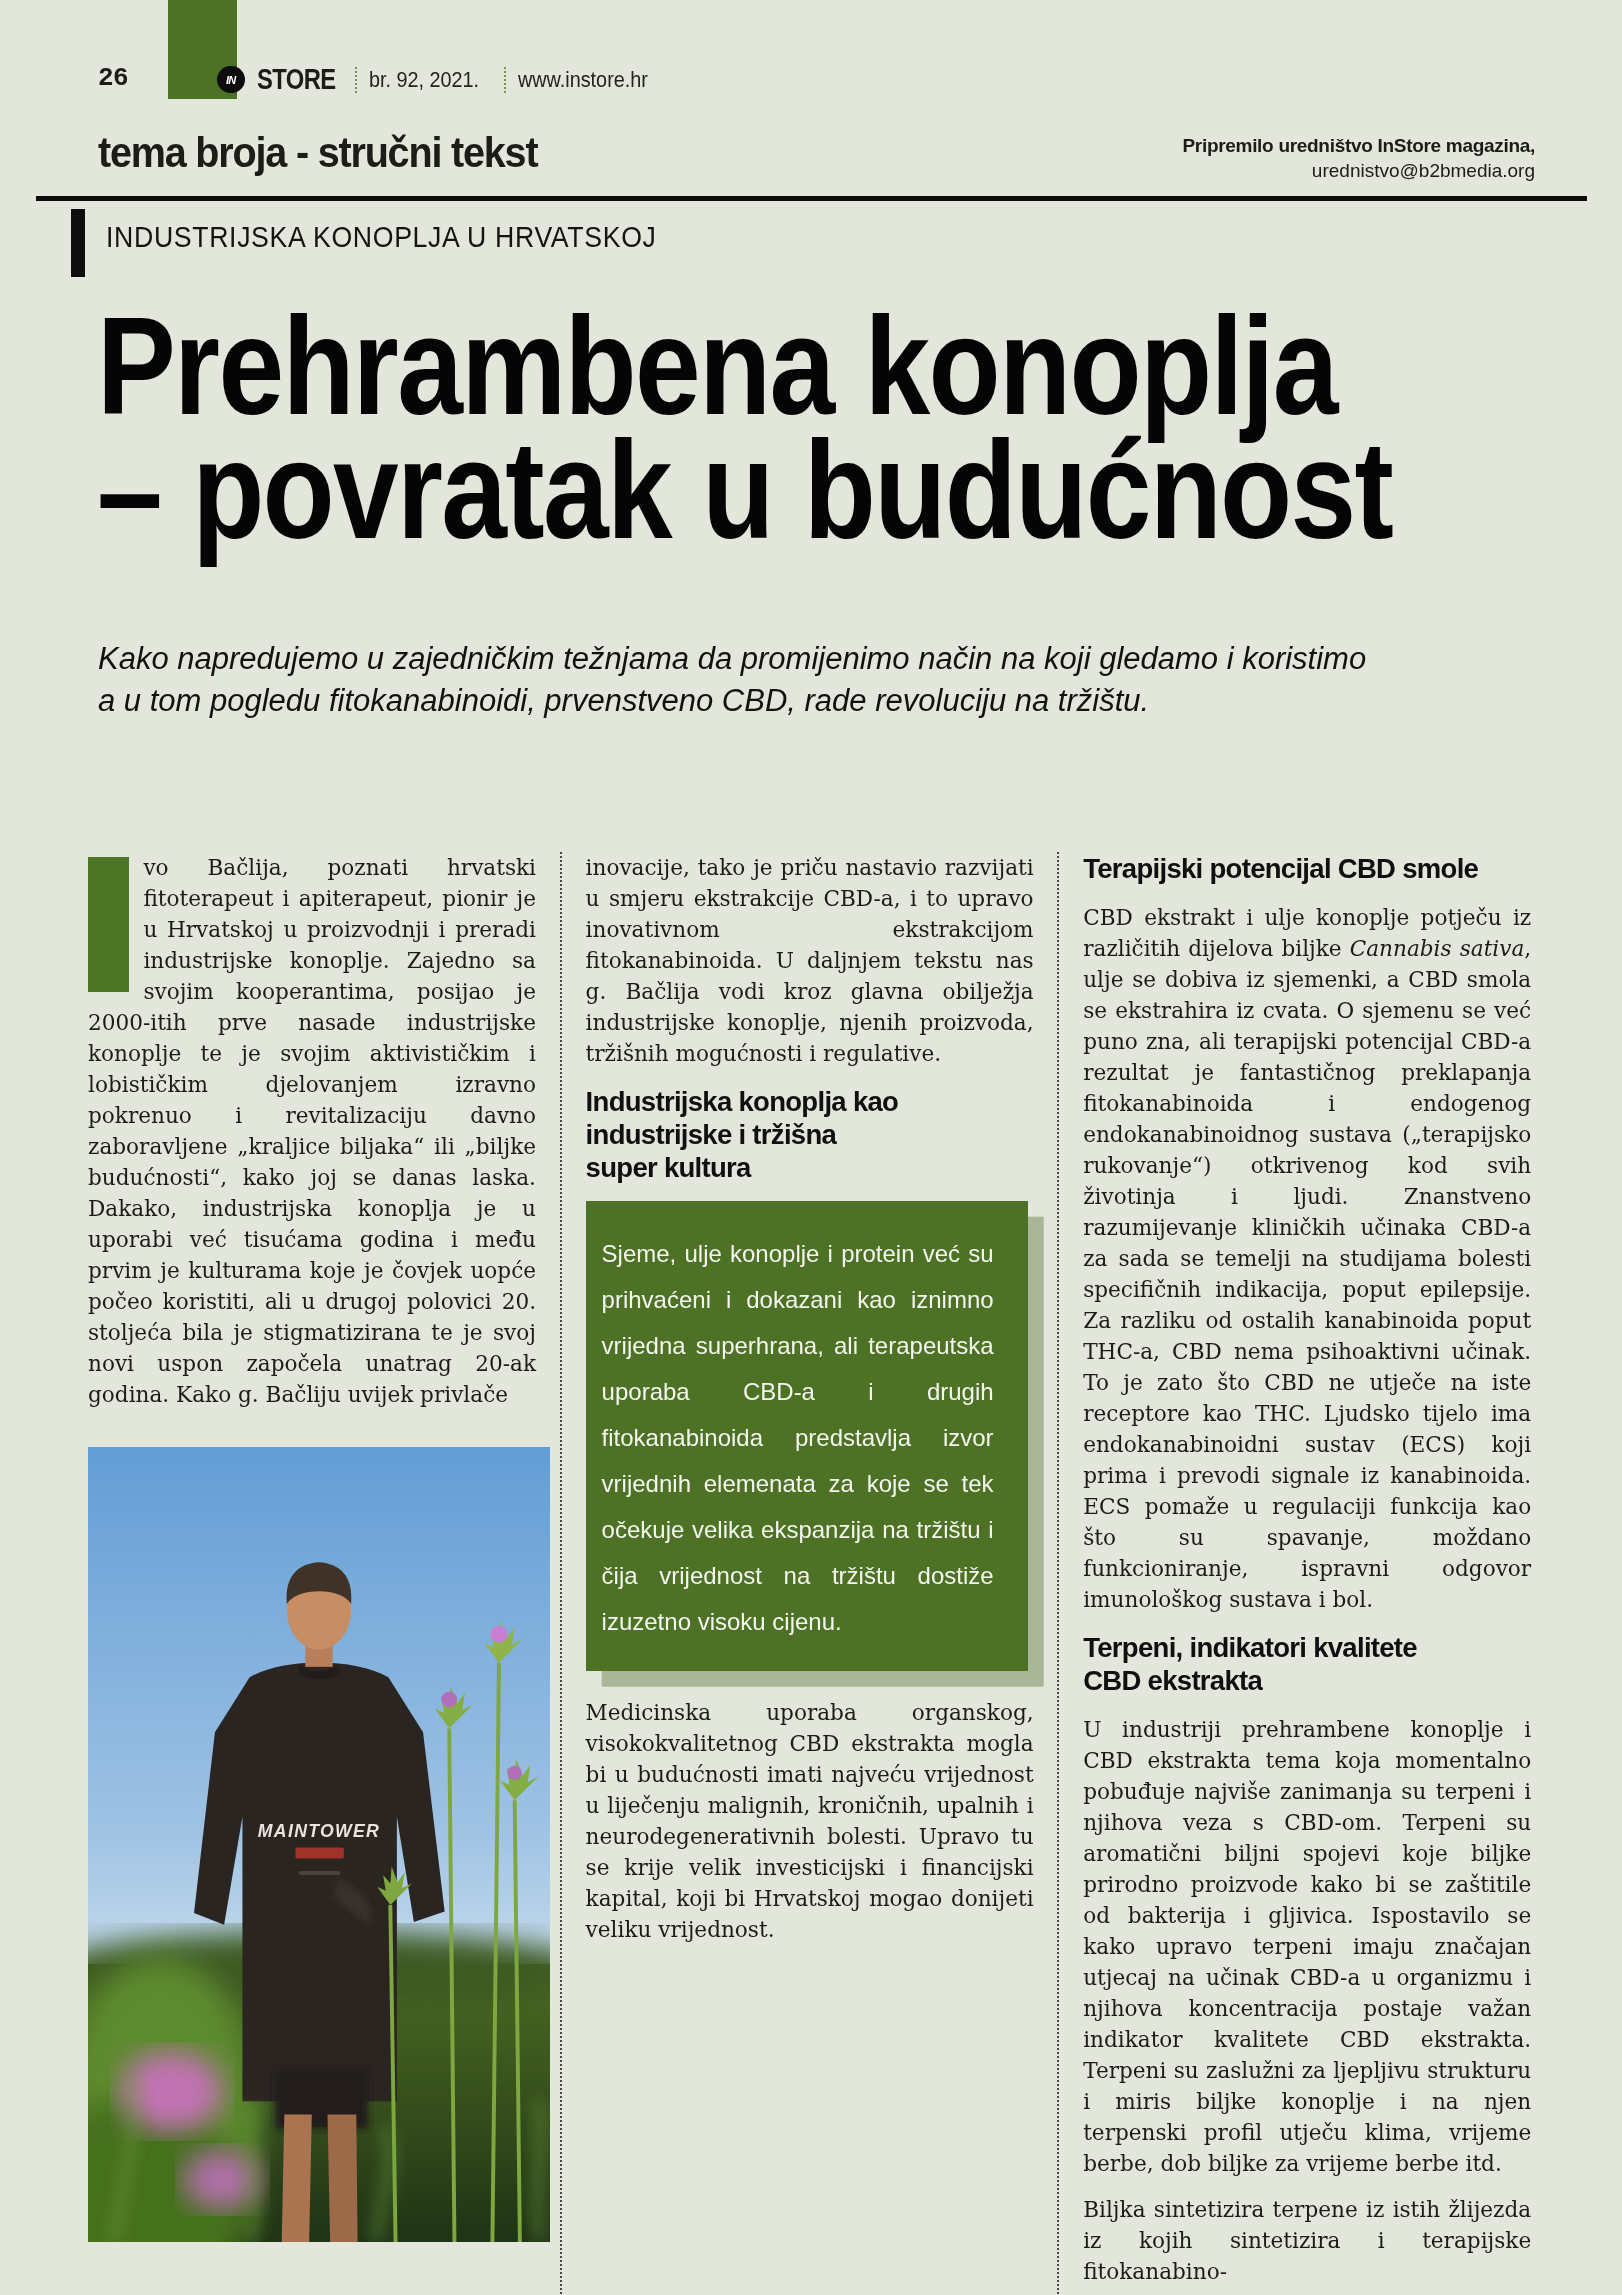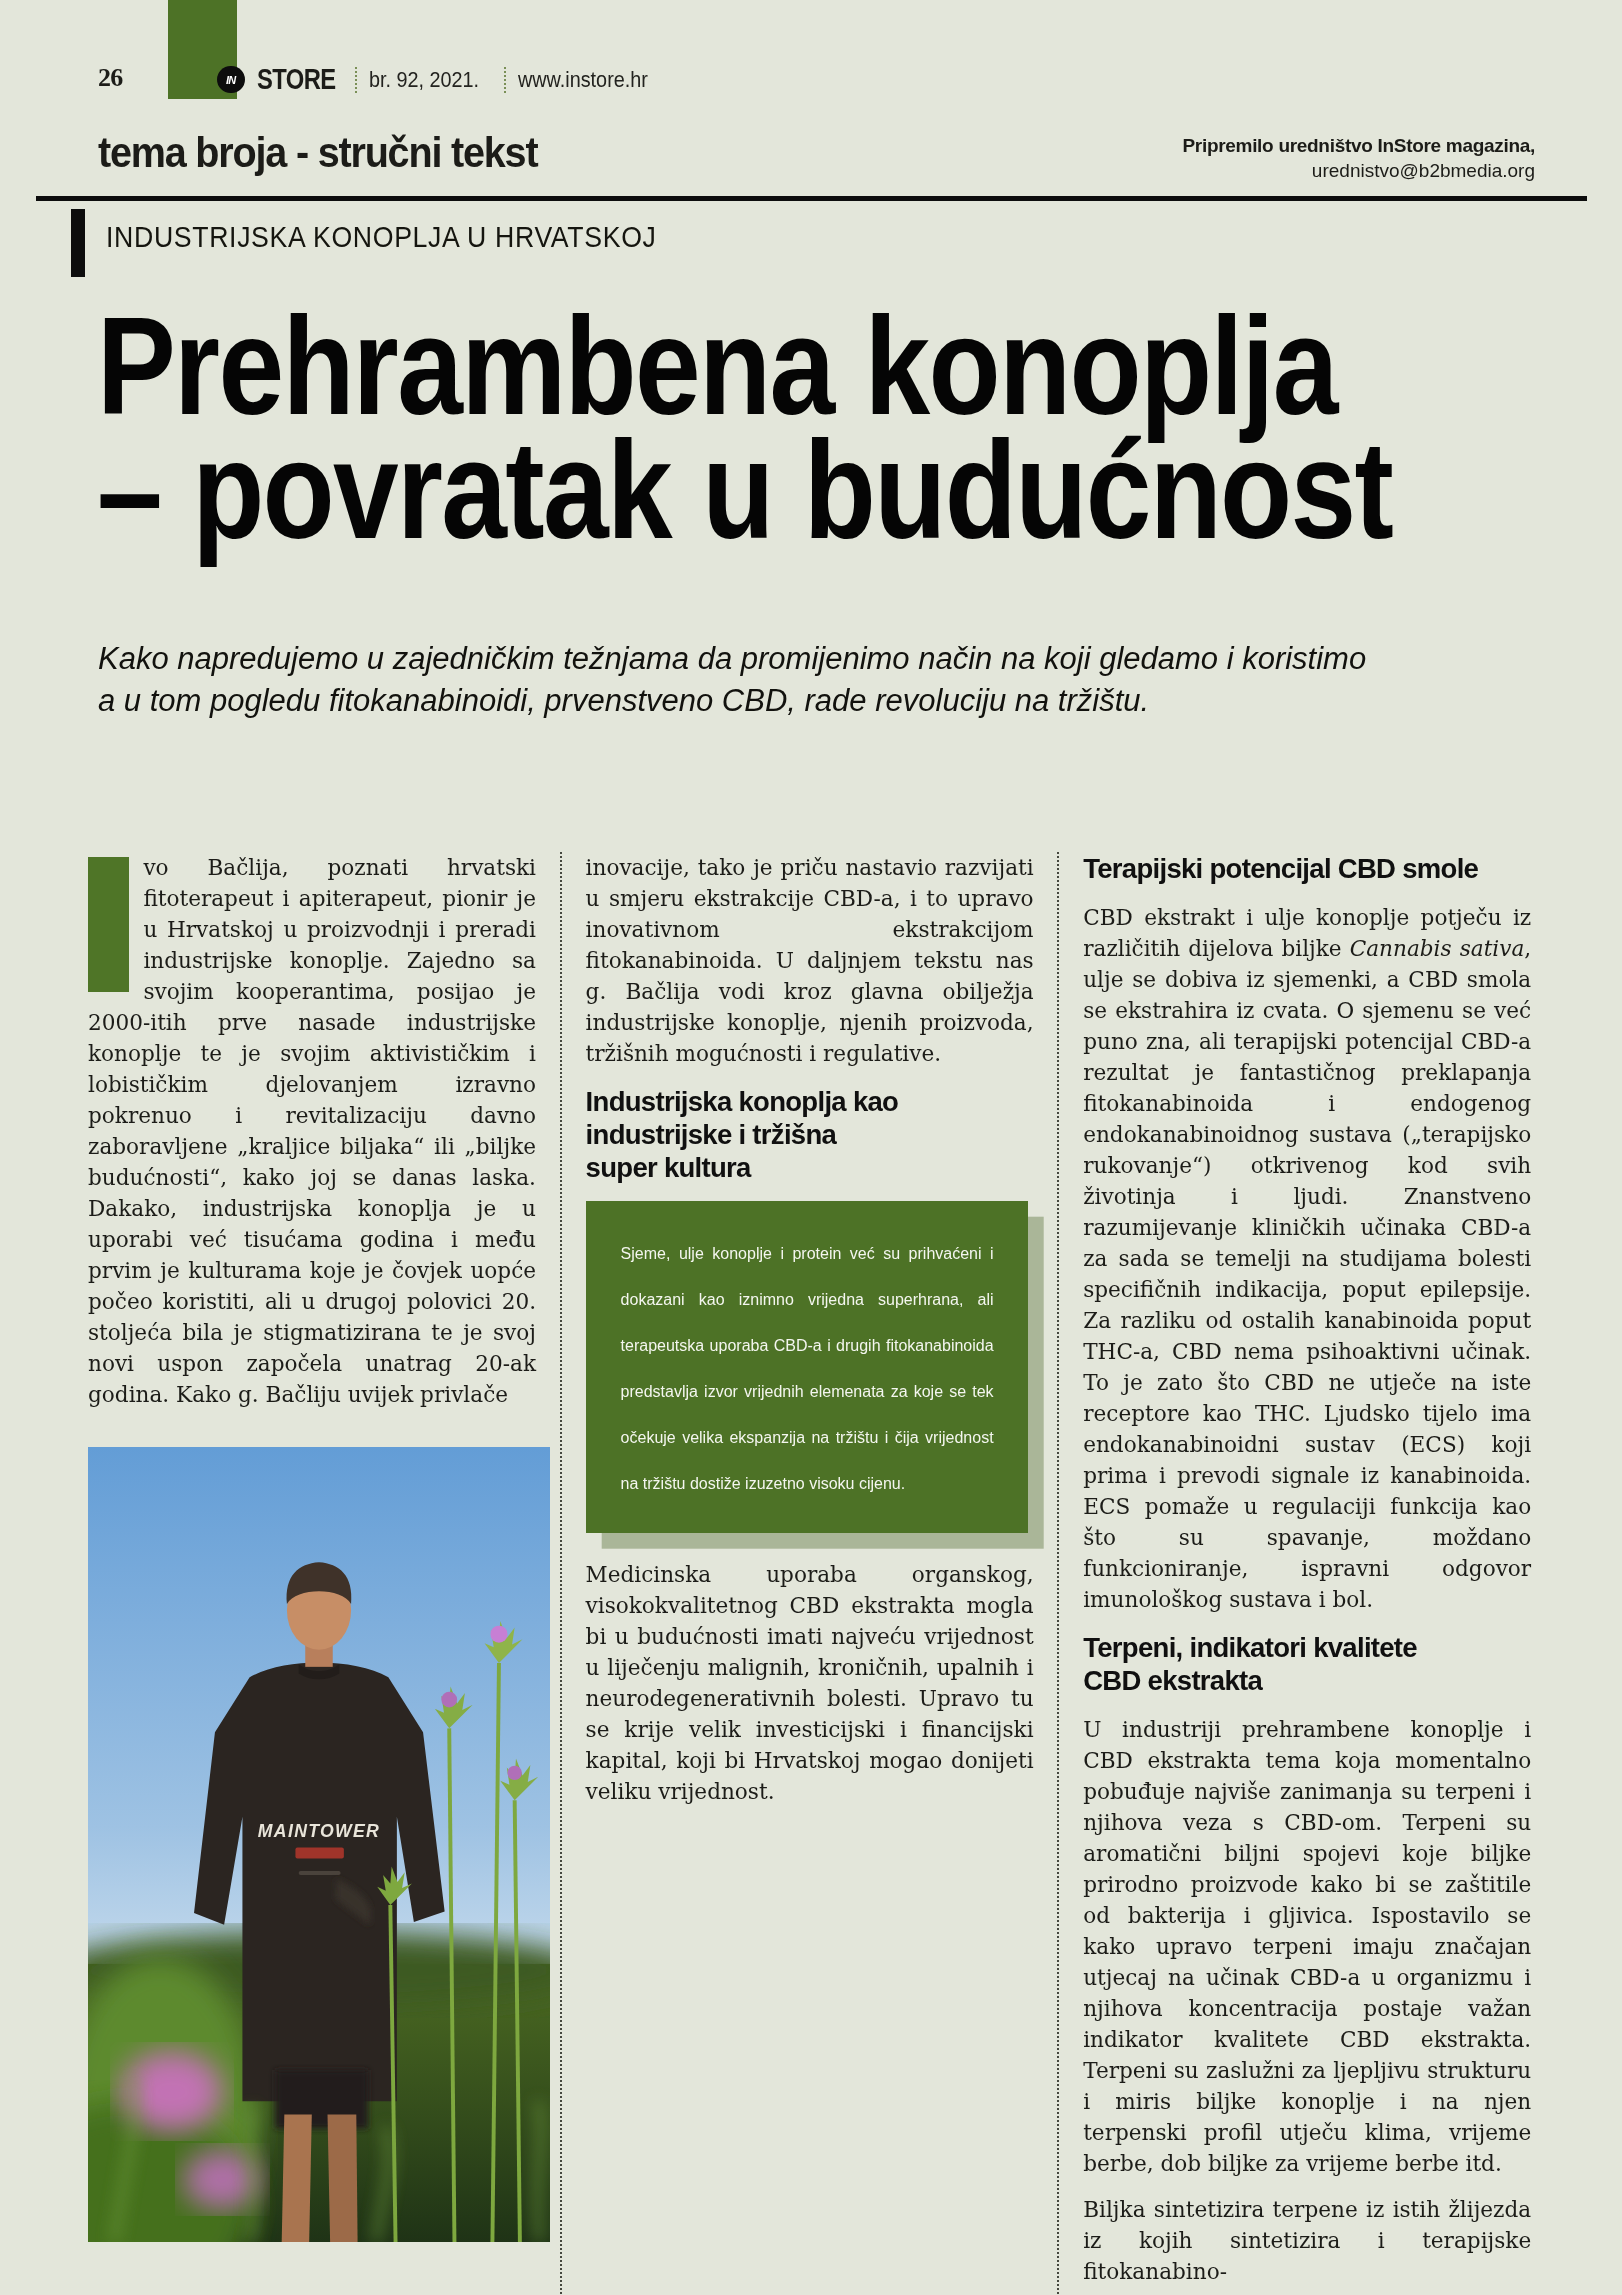--- a/index.html
+++ b/index.html
@@ -1,21 +1,21 @@
 <!DOCTYPE html>
 <html style="font-size:10.5px"><head>
 <meta charset="utf-8">
 <style>
   html,body{margin:0;padding:0;}
   #page{position:relative;width:1623px;height:2295px;background:#e3e6da;overflow:hidden;
         font-family:"DejaVu Serif",serif;color:#1c1c18;}
   .abs{position:absolute;}
 
   
-  #pagenum{left:98px;top:63px;font-family:Liberation Serif, serif;font-weight:bold;
+  #pagenum{left:98px;top:63px;font-family:Liberation Mono, monospace;font-weight:bold;
            font-size:26px;letter-spacing:-0.7px;}
   #mast-block{left:168px;top:0;width:69px;height:99px;background:#4d7226;}
   #mast-row{left:217px;top:64px;height:31px;display:flex;align-items:center;gap:12px;
             font-family:"Liberation Sans",sans-serif;}
   .in-circle{width:27.5px;height:27.5px;border-radius:50%;background:#0d0d0d;color:#fff;
              display:flex;align-items:center;justify-content:center;font-weight:bold;
              font-size:11px;font-style:italic;letter-spacing:-0.7px;}
   .store-word{font-weight:bold;font-size:29px;letter-spacing:-0.7px;display:inline-block;
               transform:scaleX(0.82);transform-origin:left center;margin-right:-9.2px;}
   .mast-sep{width:0;height:26px;border-left:2px dotted #7a8f56;}
@@ -56,23 +56,23 @@
   .col p{margin:0 0 15.7px 0;font-size:21.6px;line-height:31px;text-align:justify;}
   .col p.last{margin-bottom:0;}
   .subhead{font-family:"Liberation Sans",sans-serif;font-weight:bold;font-size:27.5px;
            line-height:33px;letter-spacing:-0.7px;margin:9.2px 0 17px 0;color:#101010;}
   .subhead span{display:block;}
   .dropcap{float:left;width:41px;height:135px;background:#4f7527;margin:5.2px 14.4px 3.9px 0;
            color:transparent;font-size:6.5px;overflow:hidden;}
 
   
   #quote-box{position:relative;width:442px;box-sizing:border-box;background:#4d7226;
-             color:#f4f6ef;padding:30px 34px 26px 35px;margin:9.2px 0 26px 0;
+             color:#f4f6ef;padding:30px 34px 26px 16px;margin:9.2px 0 26px 0;
              box-shadow:15.7px 15.7px 0 #aab698;font-family:"Liberation Sans",sans-serif;
-             font-size:16px;line-height:46px;text-align:justify;}
+             font-size:24px;line-height:46px;text-align:justify;}
 
   
   #photo{display:block;margin-top:37px;width:462px;height:795px;}
 </style>
 </head>
 <body>
 
 <div id="page">
 
   <div class="abs" id="pagenum">26</div>

